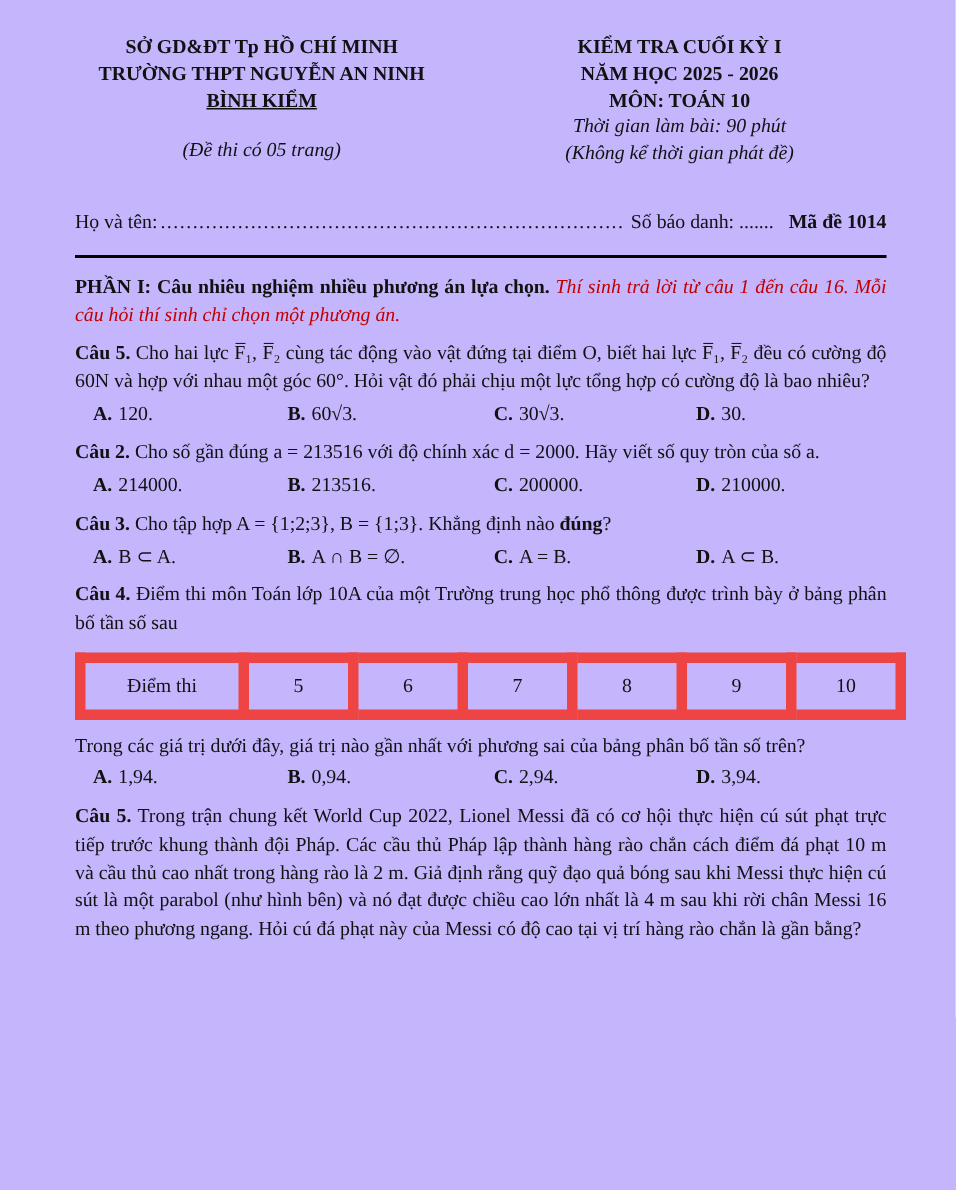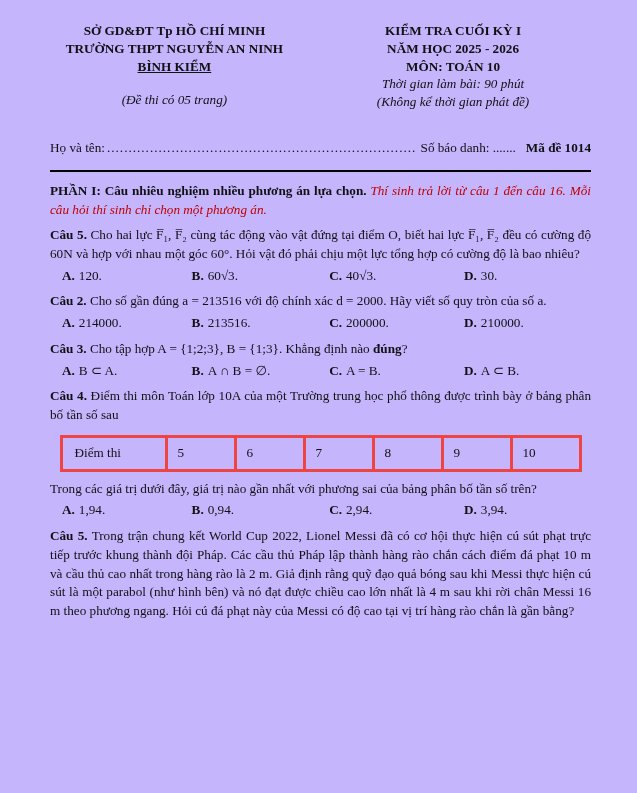--- a/index.html
+++ b/index.html
@@ -30,22 +30,22 @@
   .rule{border:none;border-top:2.6px solid #000;margin:12px 0 10px;}
   p{margin:0;}
   .part-title{margin:6px 0 6px;text-align:justify;}
   .question{margin-top:7px;}
   .qtext{text-align:justify;}
   .options{display:grid;grid-template-columns:24.5% 26% 25.5% 24%;padding-left:12px;margin:3px 0 3px;}
   .opt{white-space:nowrap;}
   .opt .letter{font-weight:bold;margin-right:4px;}
   table.freq{border-collapse:collapse;margin:10px auto 8px;}
   table.freq td{
-    border:3px solid #ef4444;
-    text-align:left;
+    border:7px solid #ef4444;
+    text-align:center;
     padding:6px 10px;
     min-width:46px;
     font-size:13.2px;
     margin-left:28px;
   }
   table.freq td.lab{min-width:78px;padding:6px 12px;}
 </style>
 </head>
 <body>
 
@@ -81,21 +81,21 @@
   </p>
 
   <div class="question">
     <p class="qtext">
       <span class="b">Câu 5.</span>
       <span>Cho hai lực F̅₁, F̅₂ cùng tác động vào vật đứng tại điểm O, biết hai lực F̅₁, F̅₂ đều có cường độ 60N và hợp với nhau một góc 60°. Hỏi vật đó phải chịu một lực tổng hợp có cường độ là bao nhiêu?</span>
     </p>
     <div class="options">
       <span class="opt"><span class="letter">A.</span><span>120.</span></span>
       <span class="opt"><span class="letter">B.</span><span>60√3.</span></span>
-      <span class="opt"><span class="letter">C.</span><span>40√3.</span></span>
+      <span class="opt"><span class="letter">C.</span><span>30√3.</span></span>
       <span class="opt"><span class="letter">D.</span><span>30.</span></span>
     </div>
   </div>
 
   <div class="question">
     <p class="qtext">
       <span class="b">Câu 2.</span>
       <span>Cho số gần đúng a = 213516 với độ chính xác d = 2000. Hãy viết số quy tròn của số a.</span>
     </p>
     <div class="options">

